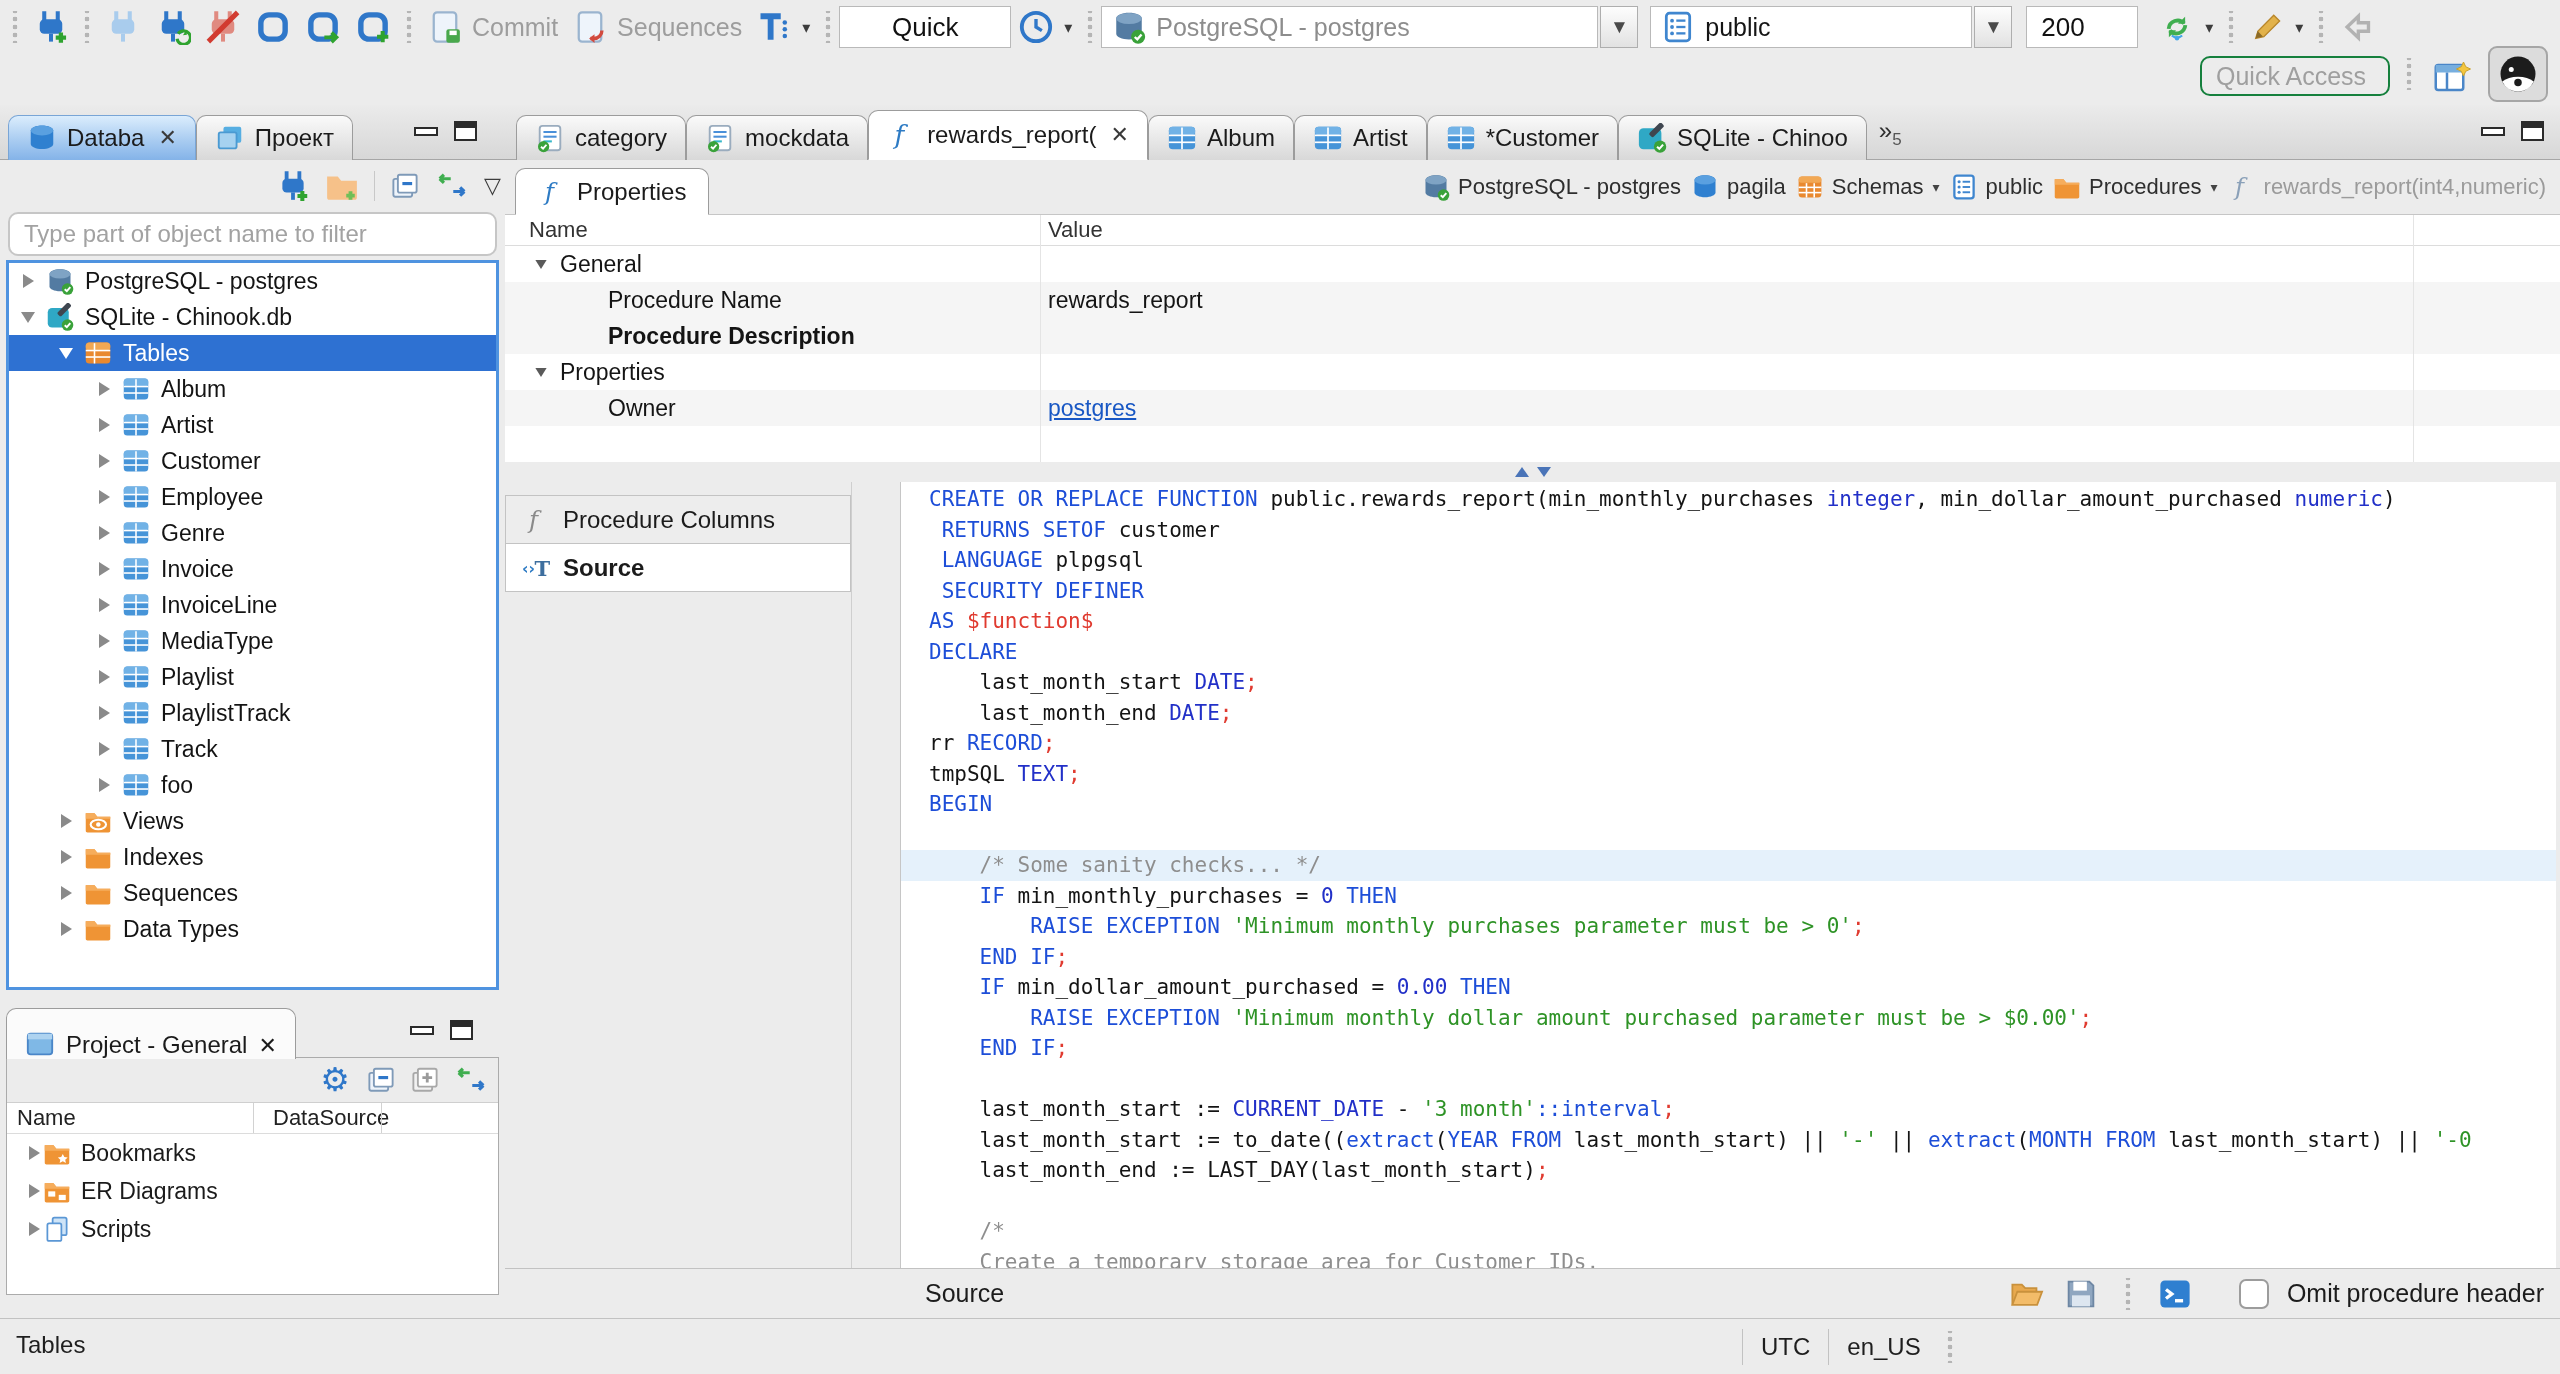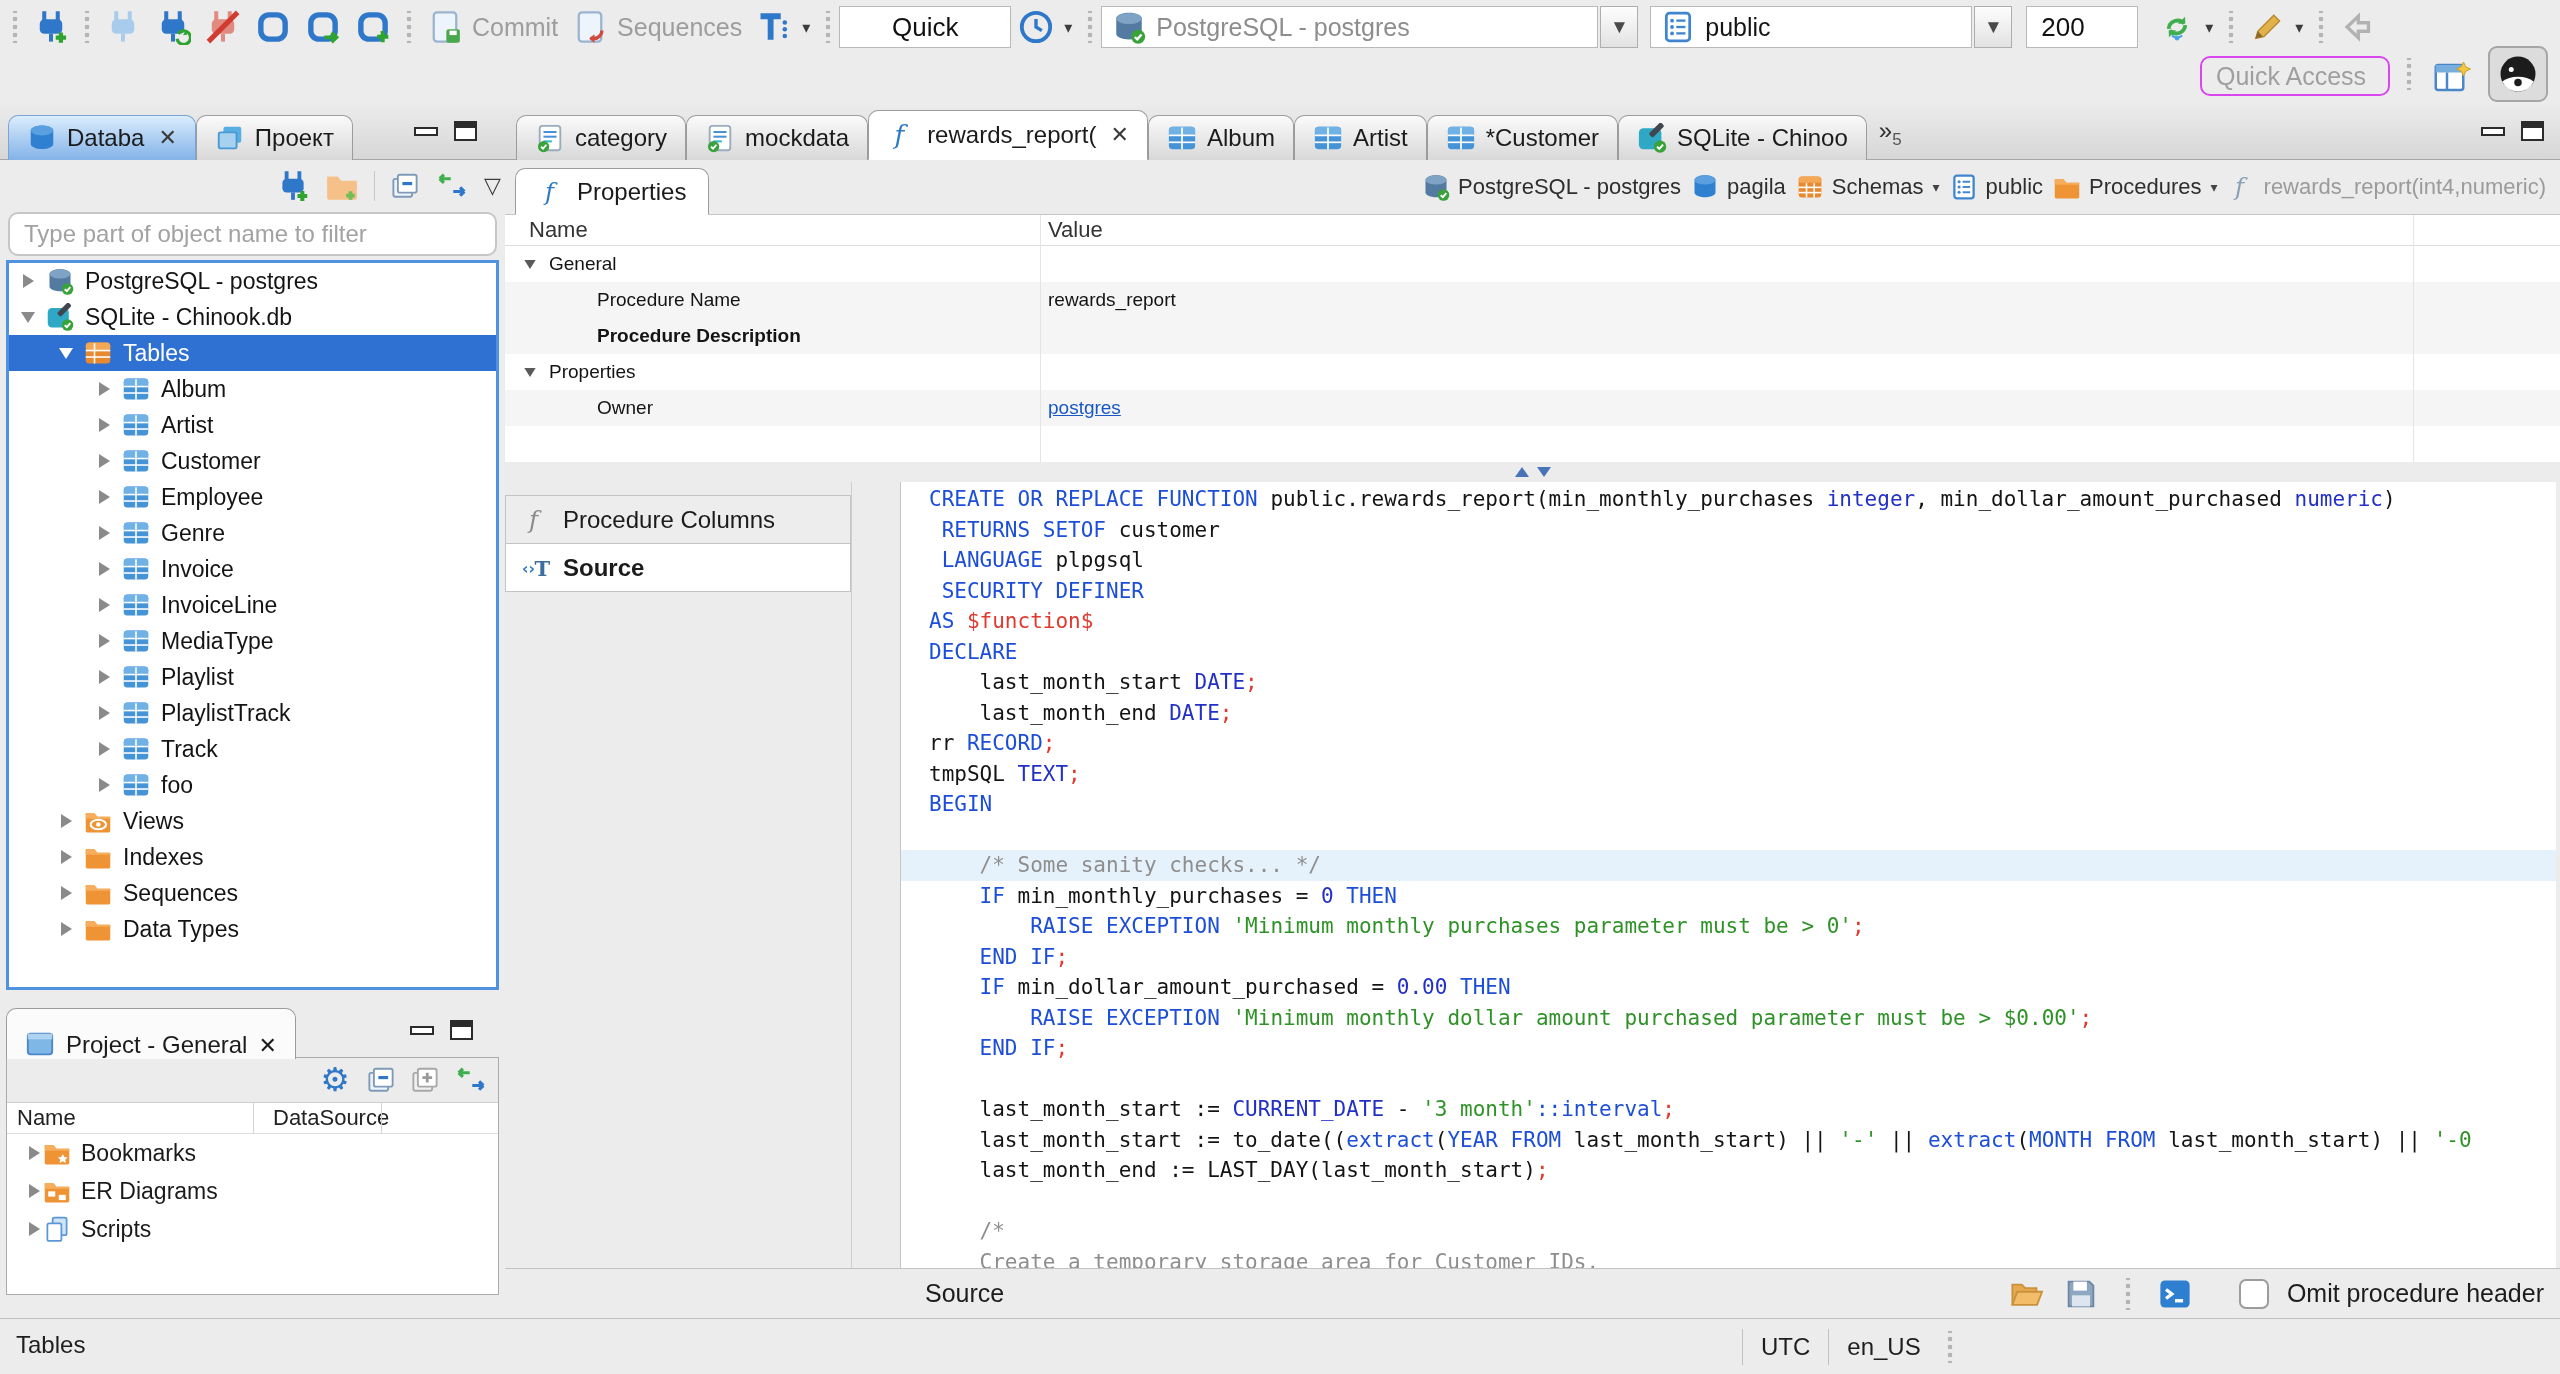--- a/index.html
+++ b/index.html
@@ -20,21 +20,21 @@
   .tbtn .lbl{color:#9d9d9d;font-size:25px;}
   .caret{font-size:16px;color:#3c3c3c;margin-left:1px;flex:none;}
   .combo{height:42px;background:#fff;border:1px solid #b9b9b9;display:flex;align-items:center;flex:none;box-sizing:border-box;}
   .combo.auto{width:172px;justify-content:center;font-size:26px;color:#111;}
   .combo.conn{width:497px;padding:0 10px;gap:10px;font-size:25px;color:#8d8d8d;}
   .combo.schema{width:322px;padding:0 10px;gap:10px;font-size:25px;color:#151515;}
   .combo.fetch{width:112px;padding:0 14px;font-size:26px;color:#111;}
   .combo-btn{width:38px;height:42px;margin-left:2px;background:linear-gradient(#fdfdfd,#e2e2e2);
              border:1px solid #aeaeae;box-sizing:border-box;display:flex;align-items:center;justify-content:center;
              color:#4a4a4a;font-size:19px;flex:none;}
-  .qa{position:absolute;top:56px;right:170px;width:190px;height:40px;border:2px solid #d946ef;border-radius:10px;
+  .qa{position:absolute;top:56px;right:170px;width:190px;height:40px;border:2px solid #15803d;border-radius:10px;
       display:flex;align-items:center;padding:0 14px;color:#9f9f9f;font-size:25px;background:#ececec;box-sizing:border-box;}
   .qa-grip{position:absolute;top:58px;right:140px;}
   .persp{position:absolute;top:58px;right:88px;}
   .dogbtn{position:absolute;top:46px;right:12px;width:60px;height:56px;border:2px solid #a6a6a6;border-radius:9px;
           background:#dcdcdc;display:flex;align-items:center;justify-content:center;box-sizing:border-box;}
 
   
   .tabstrip{position:absolute;top:105px;left:0;right:0;height:55px;
             background:linear-gradient(#ebebeb,#d7d7d7);border-bottom:1px solid #a6a6a6;box-sizing:border-box;}
   .lt-group{position:absolute;left:8px;bottom:-1px;display:flex;align-items:flex-end;}
@@ -101,21 +101,21 @@
   .crumbs{position:absolute;right:14px;top:0;height:54px;display:flex;align-items:center;gap:10px;font-size:22px;color:#2e2e2e;}
   .crumb{display:flex;align-items:center;gap:8px;white-space:nowrap;}
   .crumb.dim{color:#9b9b9b;}
   .ccaret{font-size:14px;color:#444;margin-left:1px;}
 
   .grid{position:absolute;top:55px;left:0;right:0;height:247px;background:#fff;}
   .ghead{height:30px;position:relative;font-size:22px;color:#333;border-bottom:1px solid #dcdcdc;}
   .ghead .h1{position:absolute;left:24px;top:2px;}
   .ghead .h2{position:absolute;left:543px;top:2px;}
   .colline{position:absolute;top:0;bottom:0;width:1px;background:#e4e4e4;}
-  .grow{height:36px;display:flex;align-items:center;position:relative;font-size:19px;color:#141414;}
+  .grow{height:36px;display:flex;align-items:center;position:relative;font-size:23px;color:#141414;padding-left:11px;}
   .grow.alt{background:#f5f5f5;}
   .grow.sel{background:#d6d6d6;}
   .grow .tw{margin-left:16px;}
   .grow .gname{margin-left:10px;}
   .grow.child .gname{margin-left:92px;}
   .grow .tri-d{border-top-color:#5a5a5a;transform:scale(.8);}
   .gval{position:absolute;left:543px;}
   .gval.link{color:#1857c4;text-decoration:underline;}
   .bold{font-weight:bold;}
 

